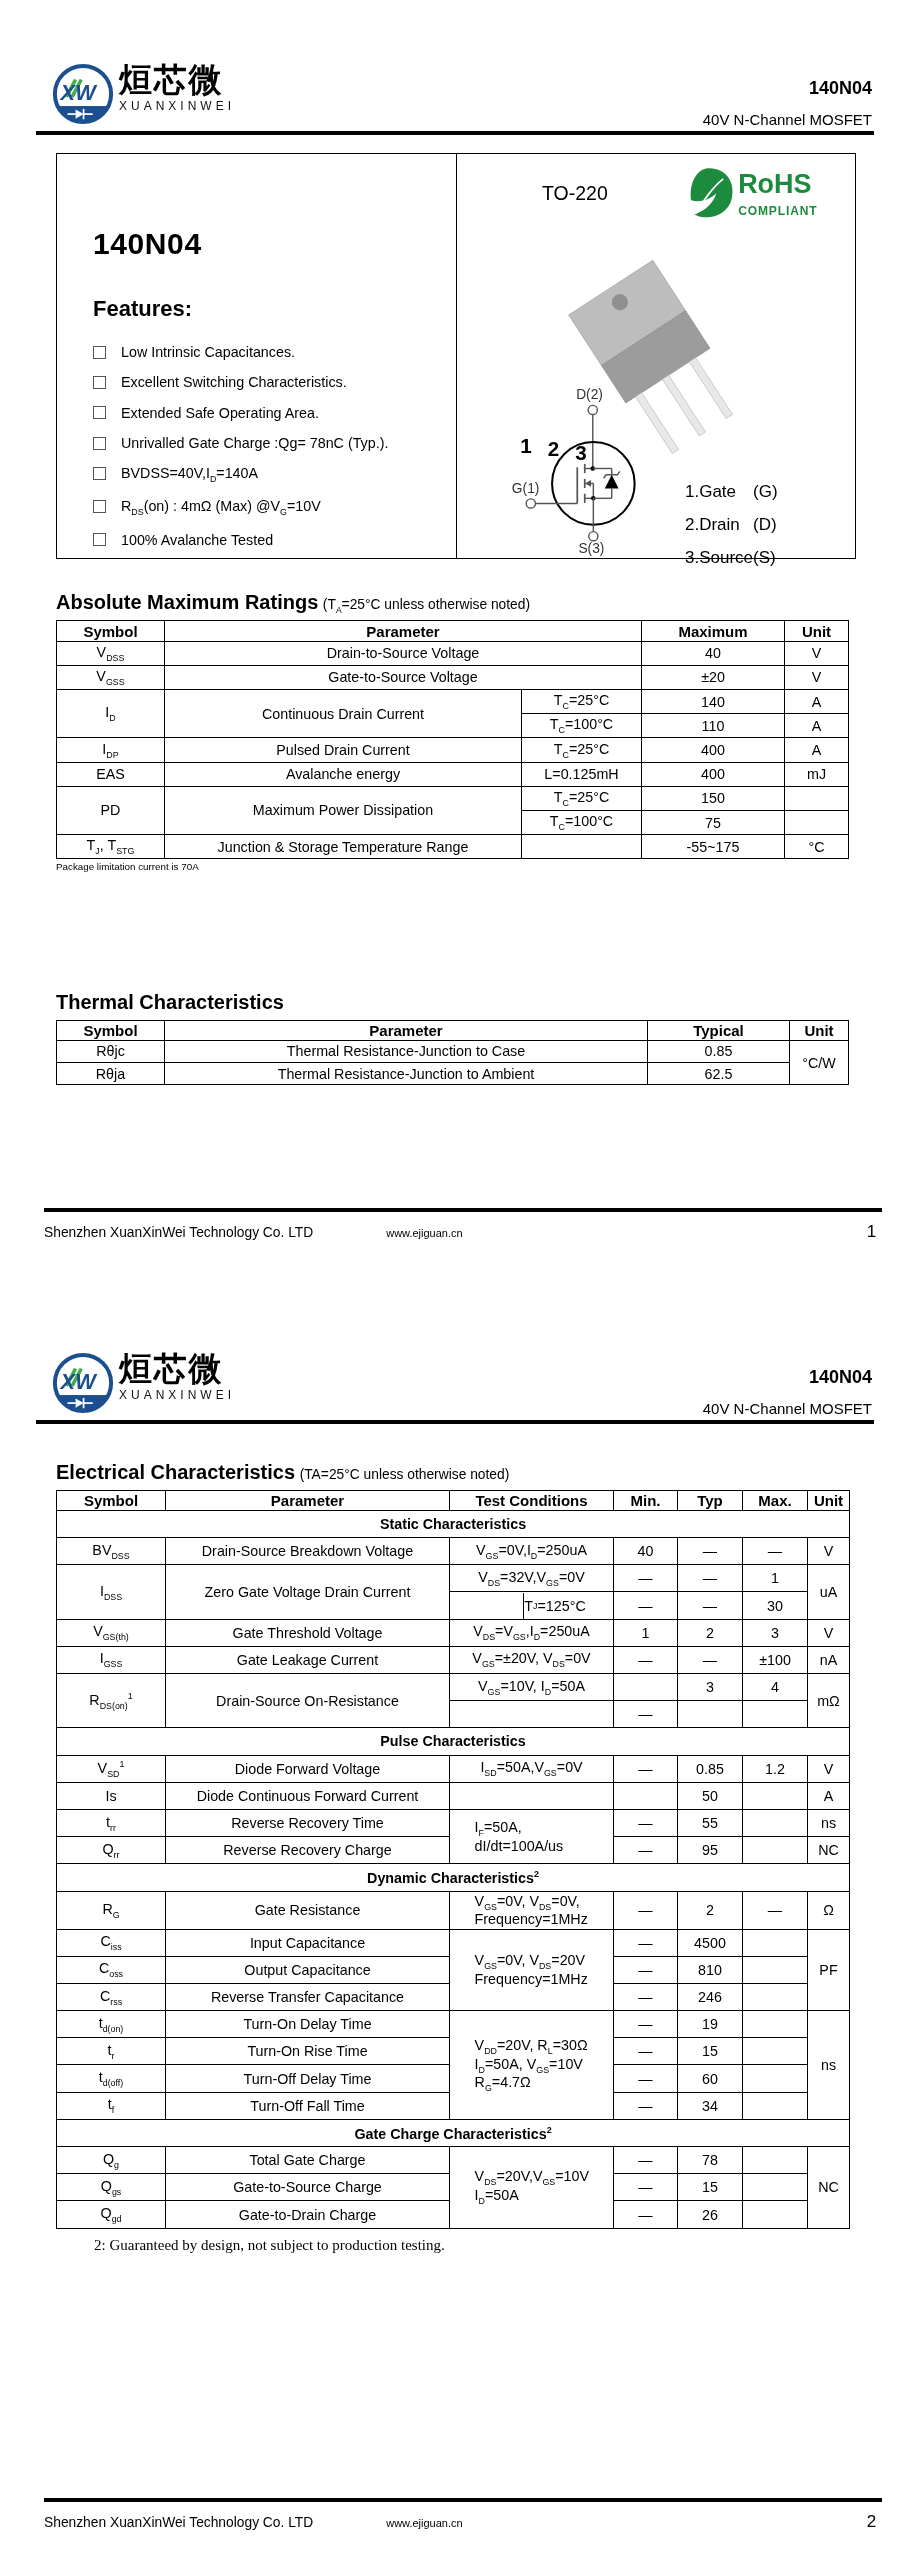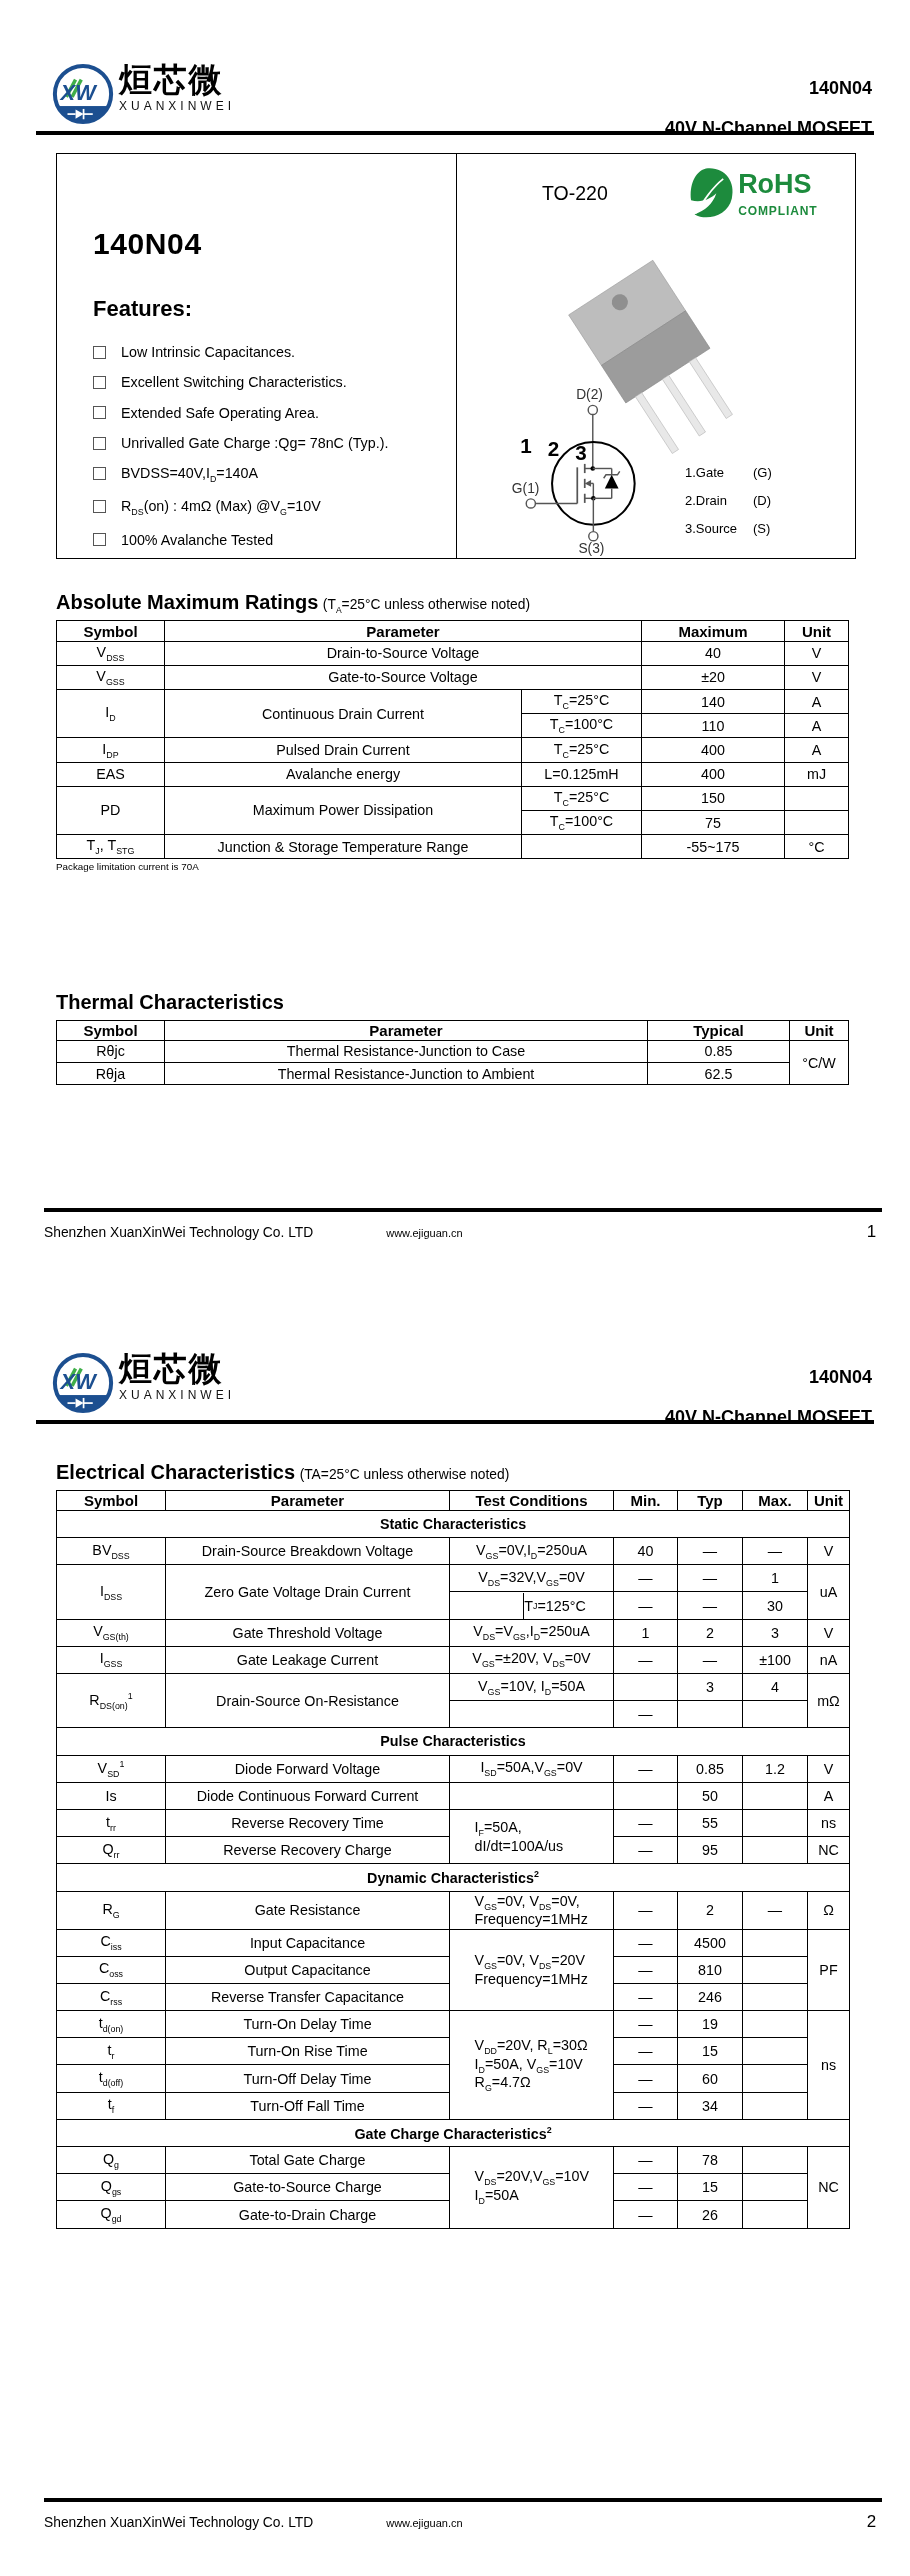--- a/index.html
+++ b/index.html
@@ -7,40 +7,40 @@
         font-family:"Liberation Sans",sans-serif;color:#000;overflow:hidden;}
 
   
   .hdr{position:absolute;left:0;width:910px;height:138px;}
   .hdr .logo{position:absolute;left:49px;top:59px;}
   .hdr .brand{position:absolute;left:119px;top:63px;}
   .brand-cn{font-size:33px;font-weight:bold;letter-spacing:1.7px;line-height:1.05;}
   .brand-en{font-size:12px;letter-spacing:4px;margin-top:1.1px;color:#111;}
   .hdr .hright{position:absolute;right:38px;top:78px;text-align:right;}
   .hpart{font-size:18px;font-weight:bold;}
-  .hsub{font-size:18px;margin-top:19px;font-weight:bold;}
+  .hsub{font-size:15px;margin-top:12px;}
   .hrule{position:absolute;left:36px;width:838px;height:4px;background:#000;top:131px;}
 
   
   .intro{position:absolute;left:56px;top:153px;width:800px;height:406px;
          border:1.7px solid #000;display:flex;box-sizing:border-box;}
   .intro-left{width:400px;border-right:1.7px solid #000;position:relative;box-sizing:border-box;}
   .intro-right{flex:1;position:relative;}
   .part-title{position:absolute;left:36px;top:73px;font-size:30px;font-weight:bold;letter-spacing:0.6px;}
   .features-title{position:absolute;left:36px;top:142px;font-size:22px;font-weight:bold;}
   .features-list{position:absolute;left:36px;top:190px;}
   .feat{display:flex;align-items:flex-start;margin-bottom:14.3px;font-size:14.3px;}
   .cb{width:11px;height:11px;border:1.1px solid #555;margin-right:15px;flex:none;margin-top:1.7px;}
   .pkg-name{position:absolute;left:85px;top:27.5px;font-size:19.5px;}
   .rohs{position:absolute;right:30px;top:10.3px;}
   .pkg-img{position:absolute;left:55px;top:98px;overflow:visible;}
   .mosfet{position:absolute;left:34px;top:229px;overflow:visible;}
   .symlbl{font-size:24px;fill:#333;font-family:"Liberation Sans",sans-serif;}
   .pinnum{font-size:36px;font-weight:bold;fill:#000;font-family:"Liberation Sans",sans-serif;}
-  .pin-list{position:absolute;left:228px;top:311px;font-size:13px;}
+  .pin-list{position:absolute;left:228px;top:328px;font-size:17px;}
   .pin-row{display:flex;margin-bottom:13px;}
   .pin-row .pn{width:68px;}
 
   
   .sec{position:absolute;left:56px;}
   .sec-title{font-size:20px;font-weight:bold;display:inline;}
   .sec-note{font-size:13.8px;margin-left:4.6px;}
   .small-note{font-size:9.8px;margin-top:1.7px;}
 
   
@@ -586,20 +586,21 @@
       <tr>
         <td>Q<sub>gd</sub></td>
         <td class="l">Gate-to-Drain Charge</td>
         <td>—</td>
         <td>26</td>
         <td></td>
       </tr>
     </tbody>
       </table>
     <div class="notes">
+      <div class="n2">2: Guaranteed by design, not subject to production testing.</div>
     </div>
   </div>
 
   <div class="footer" style="top:2498px;">
     <div class="frule"></div>
     <div class="frow">
       <span>Shenzhen XuanXinWei Technology Co. LTD</span>
       <span class="fsite">www.ejiguan.cn</span>
       <span class="fpage">2</span>
     </div>

